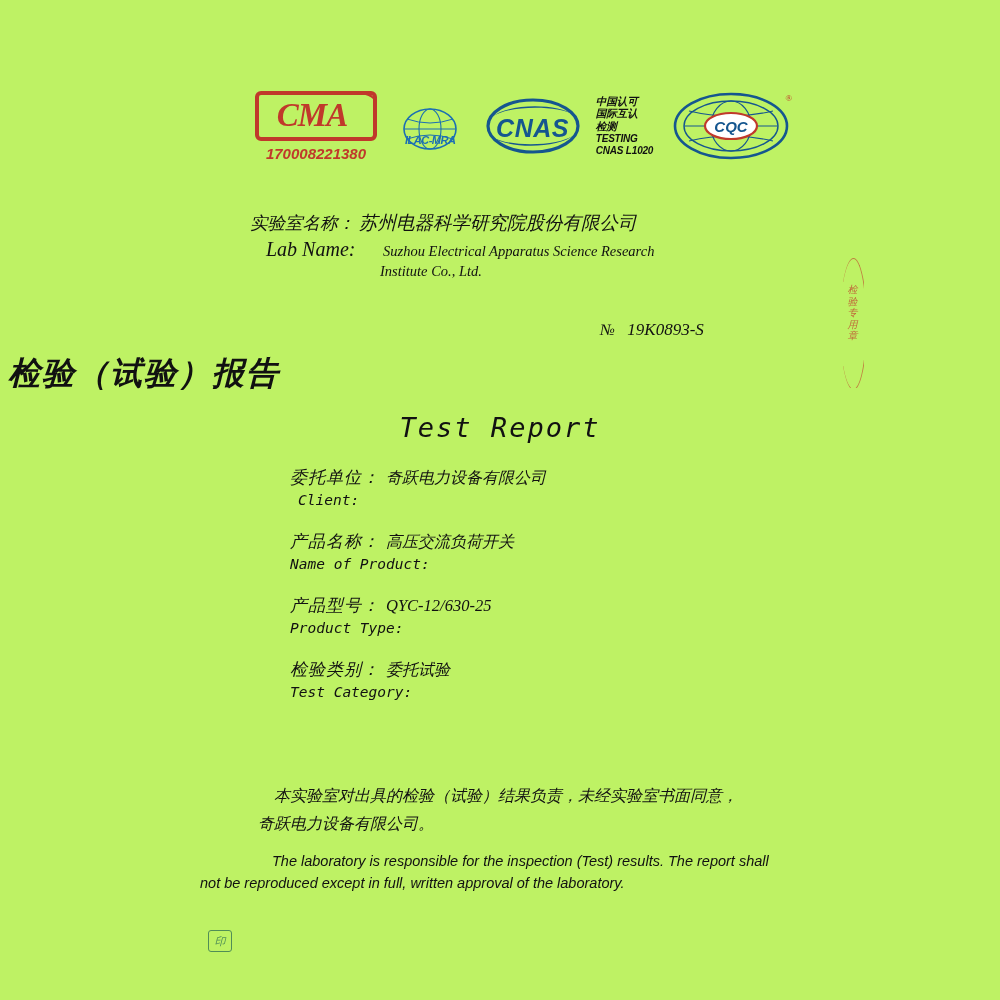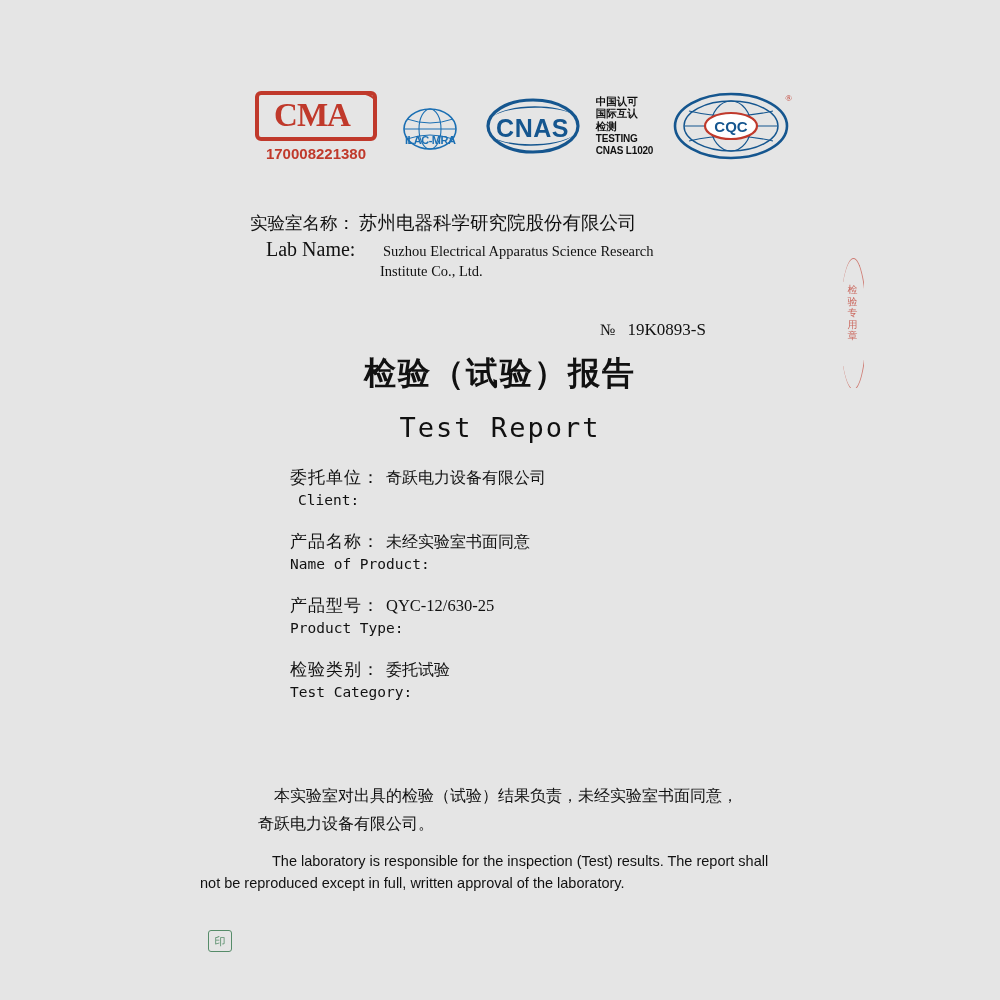--- a/index.html
+++ b/index.html
@@ -12,21 +12,22 @@
     background: #ffffff;
     font-family: "Liberation Serif", serif;
     color: #1a1a1a;
     overflow: hidden;
     position: relative;
   }
 
   .page {
     position: absolute;
     inset: 0;
-    background: #e5e5e5;
+    background: #bef264;
+    font-style: italic;
   }
 
   
   .logo-row {
     position: absolute;
     top: 86px;
     left: 255px;
     width: 535px;
     height: 80px;
     display: flex;
@@ -209,26 +210,26 @@
   .report-no .no-sym {
     font-size: 16px;
     margin-right: 8px;
   }
 
   
   .title-cn {
     position: absolute;
     top: 352px;
     left: 0; right: 0;
-    text-align: center;
     font-family: "Liberation Sans", sans-serif;
     font-size: 32px;
     font-weight: bold;
     letter-spacing: 2px;
     color: #111;
+    padding-left: 8px;
   }
   .title-en {
     position: absolute;
     top: 412px;
     left: 0; right: 0;
     text-align: center;
     font-family: "DejaVu Sans Mono", monospace;
     font-size: 27px;
     letter-spacing: 2px;
     color: #111;
@@ -436,21 +437,21 @@
       <div class="field-line">
         <span class="field-label-cn">委托单位：</span>
         <span class="field-value">奇跃电力设备有限公司</span>
       </div>
       <div class="field-label-en">Client:</div>
     </div>
 
     <div class="field">
       <div class="field-line">
         <span class="field-label-cn">产品名称：</span>
-        <span class="field-value">未经实验室书面同意</span>
+        <span class="field-value">高压交流负荷开关</span>
       </div>
       <div class="field-label-en">Name of Product:</div>
     </div>
 
     <div class="field">
       <div class="field-line">
         <span class="field-label-cn">产品型号：</span>
         <span class="field-value mono">QYC-12/630-25</span>
       </div>
       <div class="field-label-en">Product Type:</div>

